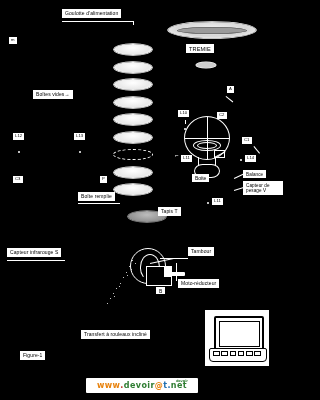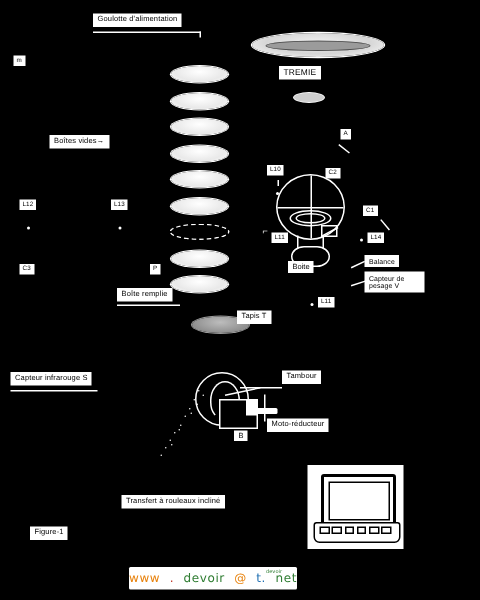--- a/index.html
+++ b/index.html
@@ -139,22 +139,22 @@
     position:absolute;left:4px;top:38px;width:56px;height:12px;background:#fff;
     border:1.6px solid #000;border-radius:2px 2px 4px 4px;
   }
   .pc .keys{position:absolute;left:8px;top:41px;width:48px;height:5px;
     display:flex;gap:1.6px;align-items:center;}
   .pc .keys b{display:block;flex:1;height:2.6px;border:.8px solid #000;background:#fff;}
   .bullet{position:absolute;width:2px;height:2px;background:#fff;border-radius:50%;}
   .arrowL{position:absolute;color:#fff;font-size:6px;}
   .wm{
     position:absolute;left:86px;top:378px;width:112px;height:15px;background:#fff;
-    border-radius:1px;display:flex;align-items:center;justify-content:space-between;
-    font-family:"DejaVu Sans",sans-serif;font-size:8px;letter-spacing:.4px;font-weight:normal;
+    border-radius:1px;display:flex;align-items:center;justify-content:center;
+    font-family:"DejaVu Sans",sans-serif;font-size:8px;letter-spacing:.4px;font-weight:bold;
   }
   .wm span:nth-child(1){color:#e8820c;}
   .wm span:nth-child(2){color:#c0392b;}
   .wm span:nth-child(3){color:#2f7d32;}
   .wm span:nth-child(4){color:#e8820c;}
   .wm span:nth-child(5){color:#1f6fb2;}
   .wm span:nth-child(6){color:#2f7d32;}
   .wm .sup{position:absolute;right:10px;top:1px;font-size:3.4px;color:#2f7d32;letter-spacing:0;}
 </style>
 </head>

